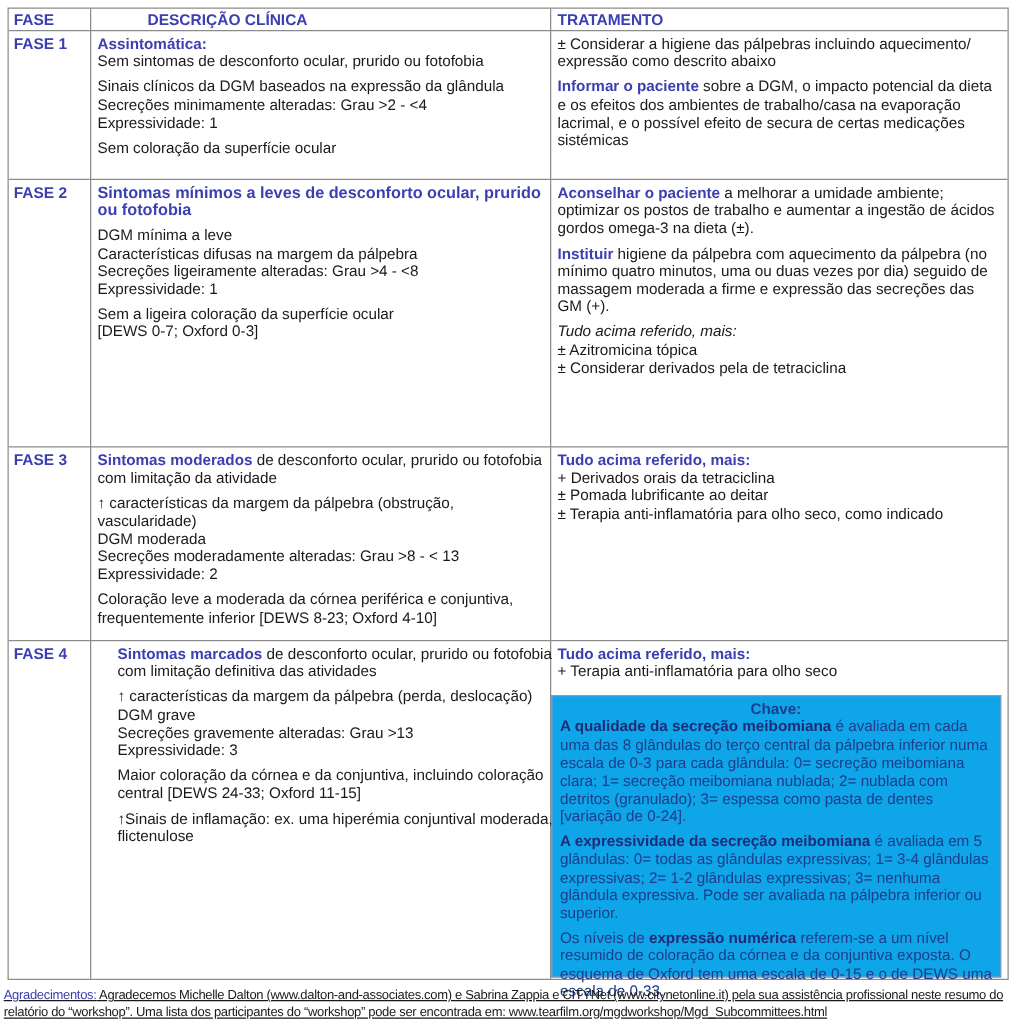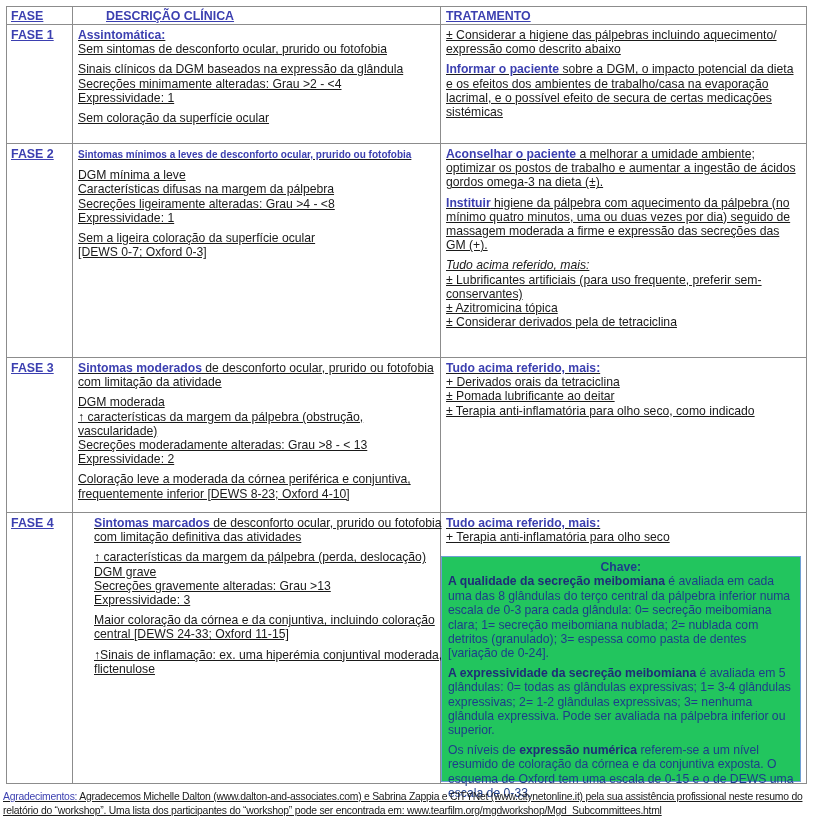--- a/index.html
+++ b/index.html
@@ -2,27 +2,27 @@
 <html><head>
 <meta charset="utf-8">
 <style>
   html, body { margin: 0; padding: 0; background: #ffffff; }
   body { width: 814px; height: 826px; position: relative; overflow: hidden;
          font-family: "Liberation Sans", sans-serif; color: #1a1a1a; }
   .table { position: absolute; left: 6px; top: 6px; width: 801px; height: 778px;
            border: 1.5px solid #8c8c8c; box-sizing: border-box; }
   .vline { position: absolute; top: 0; bottom: 0; width: 0; border-left: 1.5px solid #8c8c8c; }
   .hline { position: absolute; left: 0; right: 0; height: 0; border-top: 1.5px solid #8c8c8c; }
-  .cell { position: absolute; box-sizing: border-box; font-size: 12.2px; line-height: 14.2px; text-decoration: underline; }
+  .cell { position: absolute; box-sizing: border-box; font-size: 12.2px; line-height: 14.2px; }
   .hdr { color: #3b3fb0; font-weight: bold; font-size: 12.4px; }
   .blue { color: #3b3fb0; font-weight: bold; }
   .p { margin: 0 0 6px 0; }
   .p:last-child { margin-bottom: 0; }
   .key { position: absolute; left: 441px; top: 556px; width: 359.5px; height: 225.5px;
-         background: #22c55e; border: 1px solid #6f9fd4; box-sizing: border-box;
+         background: #0ea5e9; border: 1px solid #6f9fd4; box-sizing: border-box;
          padding: 3px 6px 0 6px; color: #1e3d8a; font-size: 12.2px; line-height: 14.4px; }
   .key .title { text-align: center; font-weight: bold; }
   .key b { color: #1f2c78; }
   .key .p { margin-bottom: 5px; }
   .ack { position: absolute; left: 3px; top: 790px; width: 810px; font-size: 10.4px; line-height: 13.5px;
          color: #1a1a1a; letter-spacing: -0.25px; text-decoration: underline; }
   .ack .lbl { color: #3b3fb0; }
   .item { display: block; }
   i { font-style: italic; }
 </style>
@@ -32,21 +32,21 @@
 <div class="table">
 
   <div class="vline" style="left:65px"></div>
   <div class="vline" style="left:433px"></div>
   <div class="hline" style="top:17px"></div>
   <div class="hline" style="top:136px"></div>
   <div class="hline" style="top:350px"></div>
   <div class="hline" style="top:505px"></div>
 
   <div class="cell hdr" style="left:4px; top:2px;">FASE</div>
-  <div class="cell hdr" style="left:59px; top:2px;padding-left:40px;">DESCRIÇÃO CLÍNICA</div>
+  <div class="cell hdr" style="left:71px; top:2px;padding-left:40px;">DESCRIÇÃO CLÍNICA</div>
   <div class="cell hdr" style="left:439px; top:2px;">TRATAMENTO</div>
 
   <div class="cell hdr" style="left:4px; top:21px;">FASE 1</div>
   <div class="cell" style="left:71px; top:21px; width:358px;">
     <div class="p">
       <span class="blue">Assintomática:</span><br>
       <span>Sem sintomas de desconforto ocular, prurido ou fotofobia</span>
     </div>
     <div class="p">
       <span class="item">Sinais clínicos da DGM baseados na expressão da glândula</span>
@@ -55,49 +55,48 @@
     </div>
     <div class="p"><span>Sem coloração da superfície ocular</span></div>
   </div>
   <div class="cell" style="left:439px; top:21px; width:356px;">
     <div class="p"><span>± Considerar a higiene das pálpebras incluindo aquecimento/ expressão como descrito abaixo</span></div>
     <div class="p"><span class="blue">Informar o paciente</span><span> sobre a DGM, o impacto potencial da dieta e os efeitos dos ambientes de trabalho/casa na evaporação lacrimal, e o possível efeito de secura de certas medicações sistémicas</span></div>
   </div>
 
   <div class="cell hdr" style="left:4px; top:140px;">FASE 2</div>
   <div class="cell" style="left:71px; top:140px; width:358px;">
-    <div class="p"><span class="blue" style="font-size:10px">Sintomas mínimos a leves de desconforto ocular, prurido ou fotofobia</span></div>
+    <div class="p"><span class="blue" style="font-size:13px">Sintomas mínimos a leves de desconforto ocular, prurido ou fotofobia</span></div>
     <div class="p">
       <span class="item">DGM mínima a leve</span>
       <span class="item">Características difusas na margem da pálpebra</span>
       <span class="item">Secreções ligeiramente alteradas: Grau &gt;4 - &lt;8</span>
       <span class="item">Expressividade: 1</span>
     </div>
     <div class="p">
       <span class="item">Sem a ligeira coloração da superfície ocular</span>
       <span class="item">[DEWS 0-7; Oxford 0-3]</span>
     </div>
   </div>
   <div class="cell" style="left:439px; top:140px; width:356px;">
     <div class="p"><span class="blue">Aconselhar o paciente</span><span> a melhorar a umidade ambiente; optimizar os postos de trabalho e aumentar a ingestão de ácidos gordos omega-3 na dieta (±).</span></div>
     <div class="p"><span class="blue">Instituir</span><span> higiene da pálpebra com aquecimento da pálpebra (no mínimo quatro minutos, uma ou duas vezes por dia) seguido de massagem moderada a firme e expressão das secreções das GM (+).</span></div>
     <div class="p">
       <i class="item">Tudo acima referido, mais:</i>
-      <span class="item">± Lubrificantes artificiais (para uso frequente, preferir sem-conservantes)</span>
       <span class="item">± Azitromicina tópica</span>
       <span class="item">± Considerar derivados pela de tetraciclina</span>
     </div>
   </div>
 
   <div class="cell hdr" style="left:4px; top:354px;">FASE 3</div>
   <div class="cell" style="left:71px; top:354px; width:358px;">
     <div class="p"><span class="blue">Sintomas moderados</span><span> de desconforto ocular, prurido ou fotofobia  com limitação da atividade</span></div>
     <div class="p">
+      <span class="item">↑ características da margem da pálpebra (obstrução, vascularidade)</span>
       <span class="item">DGM moderada</span>
-      <span class="item">↑ características da margem da pálpebra (obstrução, vascularidade)</span>
       <span class="item">Secreções moderadamente alteradas: Grau &gt;8 - &lt; 13</span>
       <span class="item">Expressividade: 2</span>
     </div>
     <div class="p"><span>Coloração leve a moderada da córnea periférica e conjuntiva, frequentemente inferior [DEWS 8-23; Oxford 4-10]</span></div>
   </div>
   <div class="cell" style="left:439px; top:354px; width:356px;">
     <div class="p">
       <span class="item blue">Tudo acima referido, mais:</span>
       <span class="item">+ Derivados orais da tetraciclina</span>
       <span class="item">± Pomada lubrificante ao deitar</span>

